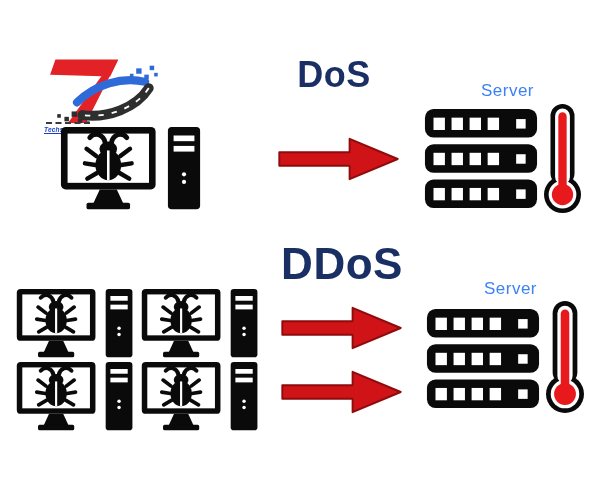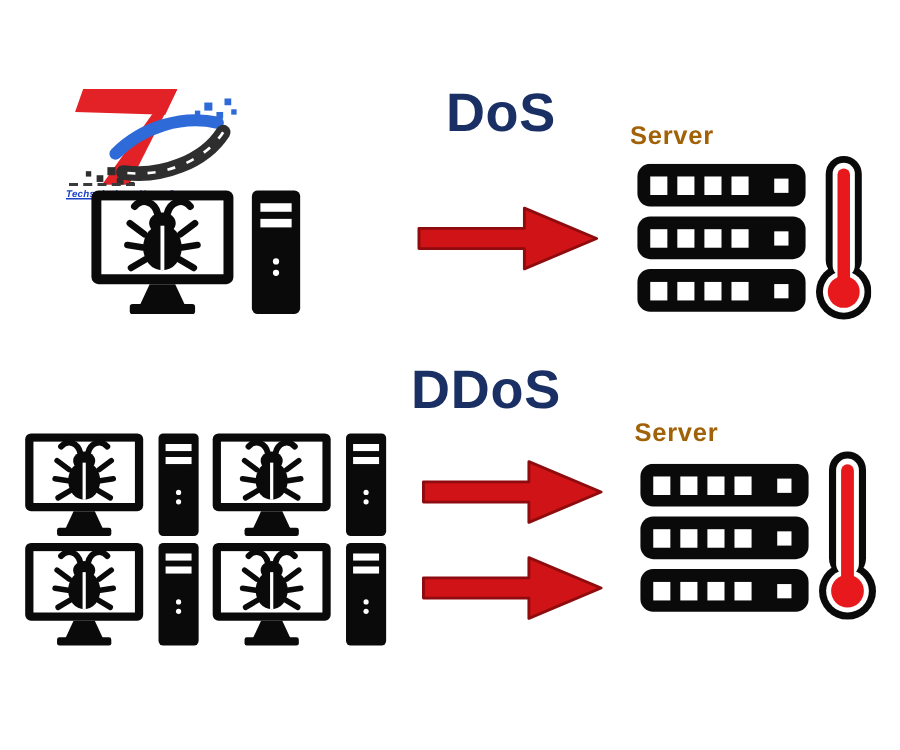--- a/index.html
+++ b/index.html
@@ -15,27 +15,27 @@
 
   .section-title {
     color: #1a2f63;
     font-weight: bold;
     text-align: center;
     line-height: 1;
     letter-spacing: 0.5px;
     margin-left: 46px;
   }
   #dos-title   { left: 238px; top: 57px;  width: 100px; font-size: 36px; }
-  #ddos-title  { left: 216px; top: 242px; width: 124px; font-size: 36px; }
+  #ddos-title  { left: 234px; top: 242px; width: 124px; font-size: 44px; }
 
   .server-label {
-    color: #a16207;
-    font-weight: bold;
+    color: #3b82f6;
+    font-weight: normal;
     font-size: 17px;
-    text-align: left;
+    text-align: right;
     letter-spacing: 0.5px;
   }
   #server-label-dos  { left: 420px; top: 81px;  width: 114px; }
   #server-label-ddos { left: 423px; top: 279px; width: 114px; }
 
   
   #logo            { left: 40px;  top: 54px;  width: 126px; height: 70px; }
   #logo-fineprint-line {
     left: 46px; top: 122px; width: 44px; height: 0;
     border-top: 2px dashed #3a3a3a;

